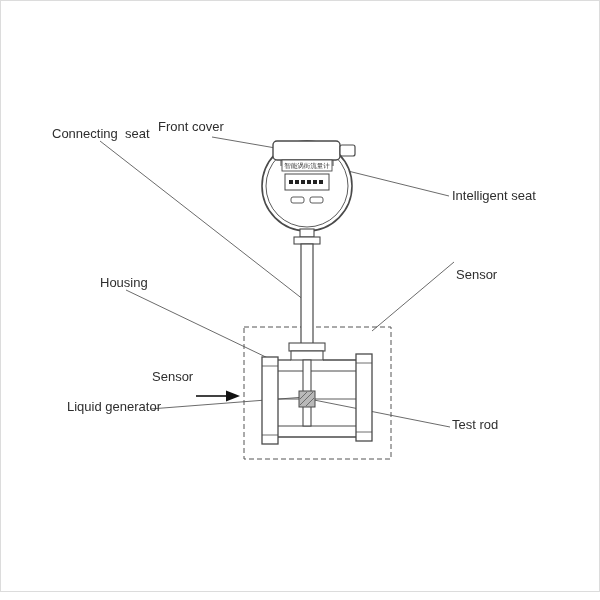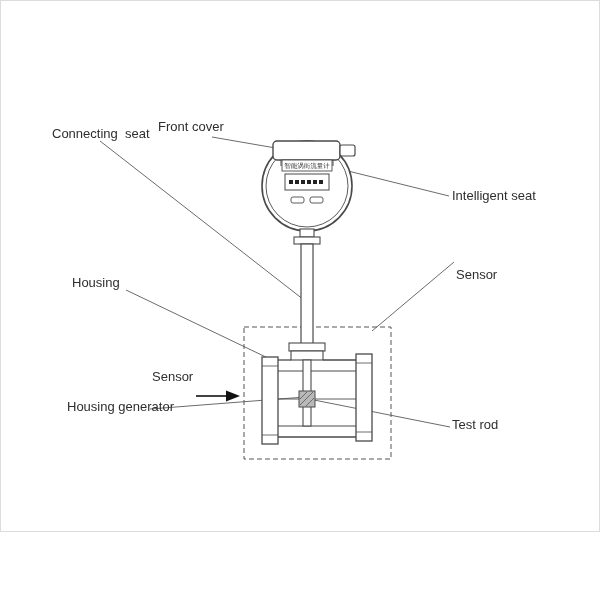--- a/index.html
+++ b/index.html
@@ -1,18 +1,18 @@
 <!DOCTYPE html>
 <html><head>
 <meta charset="utf-8">
 <style>
   html,body{margin:0;padding:0;background:#fff;}
   #stage{
     position:relative;
-    width:600px;height:532px;
+    width:600px;height:592px;
     background:#ffffff;
     box-shadow: inset 0 0 0 1px #dcdcdc;
     font-family:"Liberation Sans", sans-serif;
     overflow:hidden;
   }
   svg{position:absolute;left:0;top:0;}
   .label{
     position:absolute;
     font-size:13px;
     color:#2e2e2e;
@@ -106,20 +106,20 @@
     <g>
       <line x1="196" y1="396" x2="227" y2="396" stroke="#111" stroke-width="1.6"></line>
       <polygon points="226,390.5 240,396 226,401.5" fill="#111"></polygon>
     </g>
   </svg>
 
   <div class="label" style="left:52px;top:127px">Connecting  seat</div>
   <div class="label" style="left:158px;top:120px">Front cover</div>
   <div class="label" style="left:452px;top:189px">Intelligent seat</div>
   <div class="label" style="left:456px;top:268px">Sensor</div>
-  <div class="label" style="left:72px;top:276px">Housing</div>
+  <div class="label" style="left:100px;top:276px">Housing</div>
   <div class="label" style="left:152px;top:370px">Sensor</div>
-  <div class="label" style="left:67px;top:400px">Housing generator</div>
+  <div class="label" style="left:67px;top:400px">Liquid generator</div>
   <div class="label" style="left:452px;top:418px">Test rod</div>
 
   <div class="lcd-title">智能涡街流量计</div>
 
 </div>
 
 </body></html>

